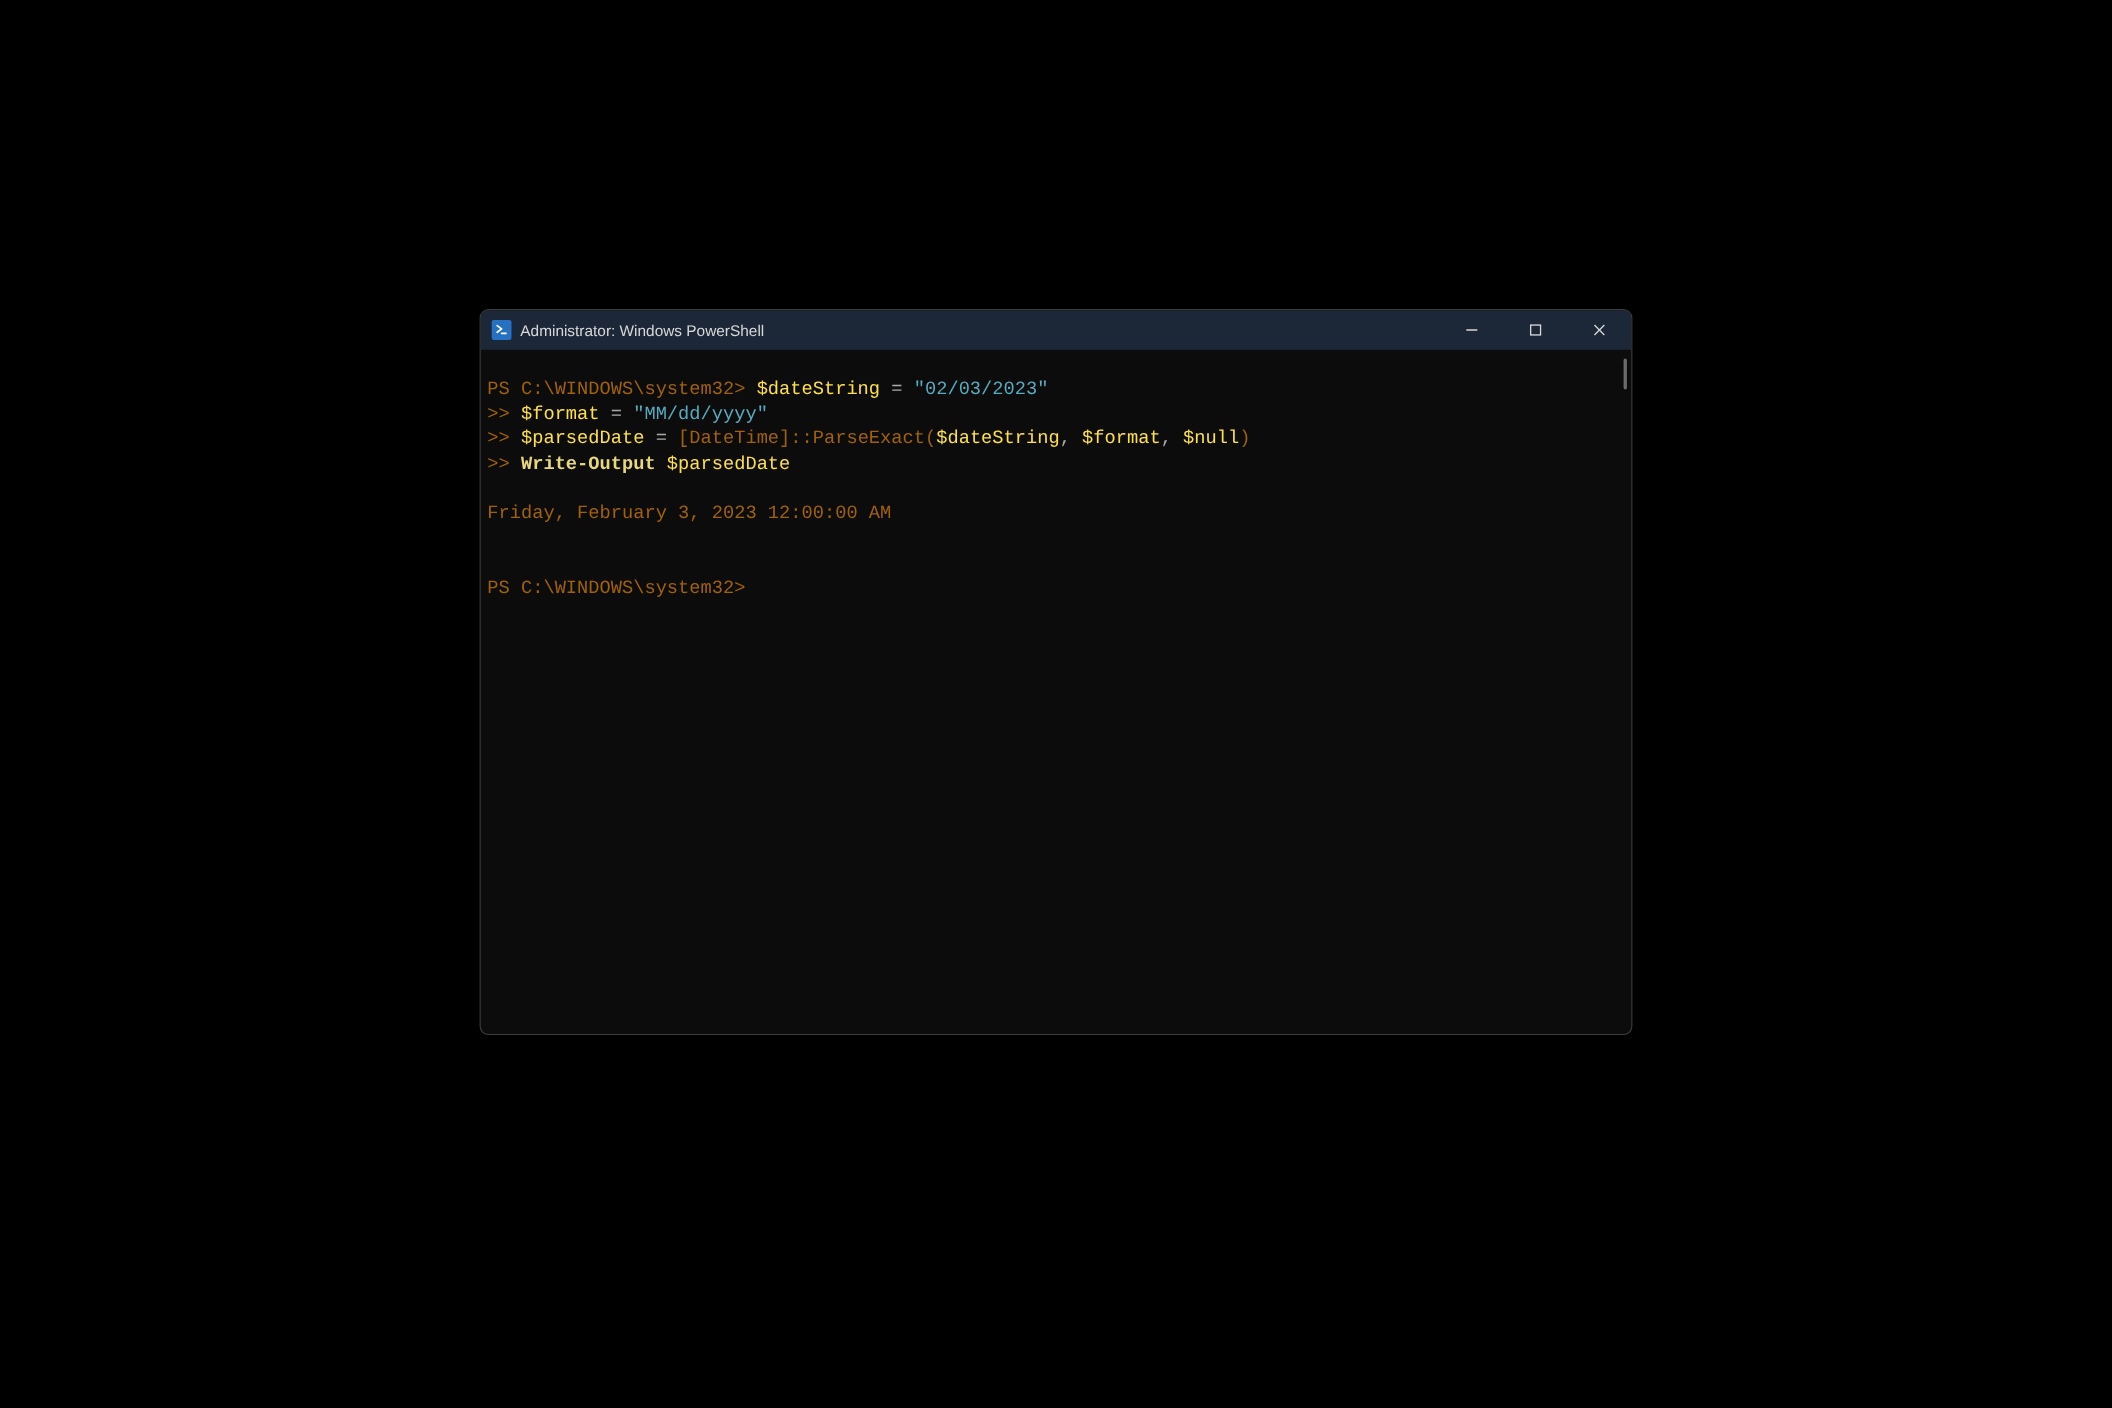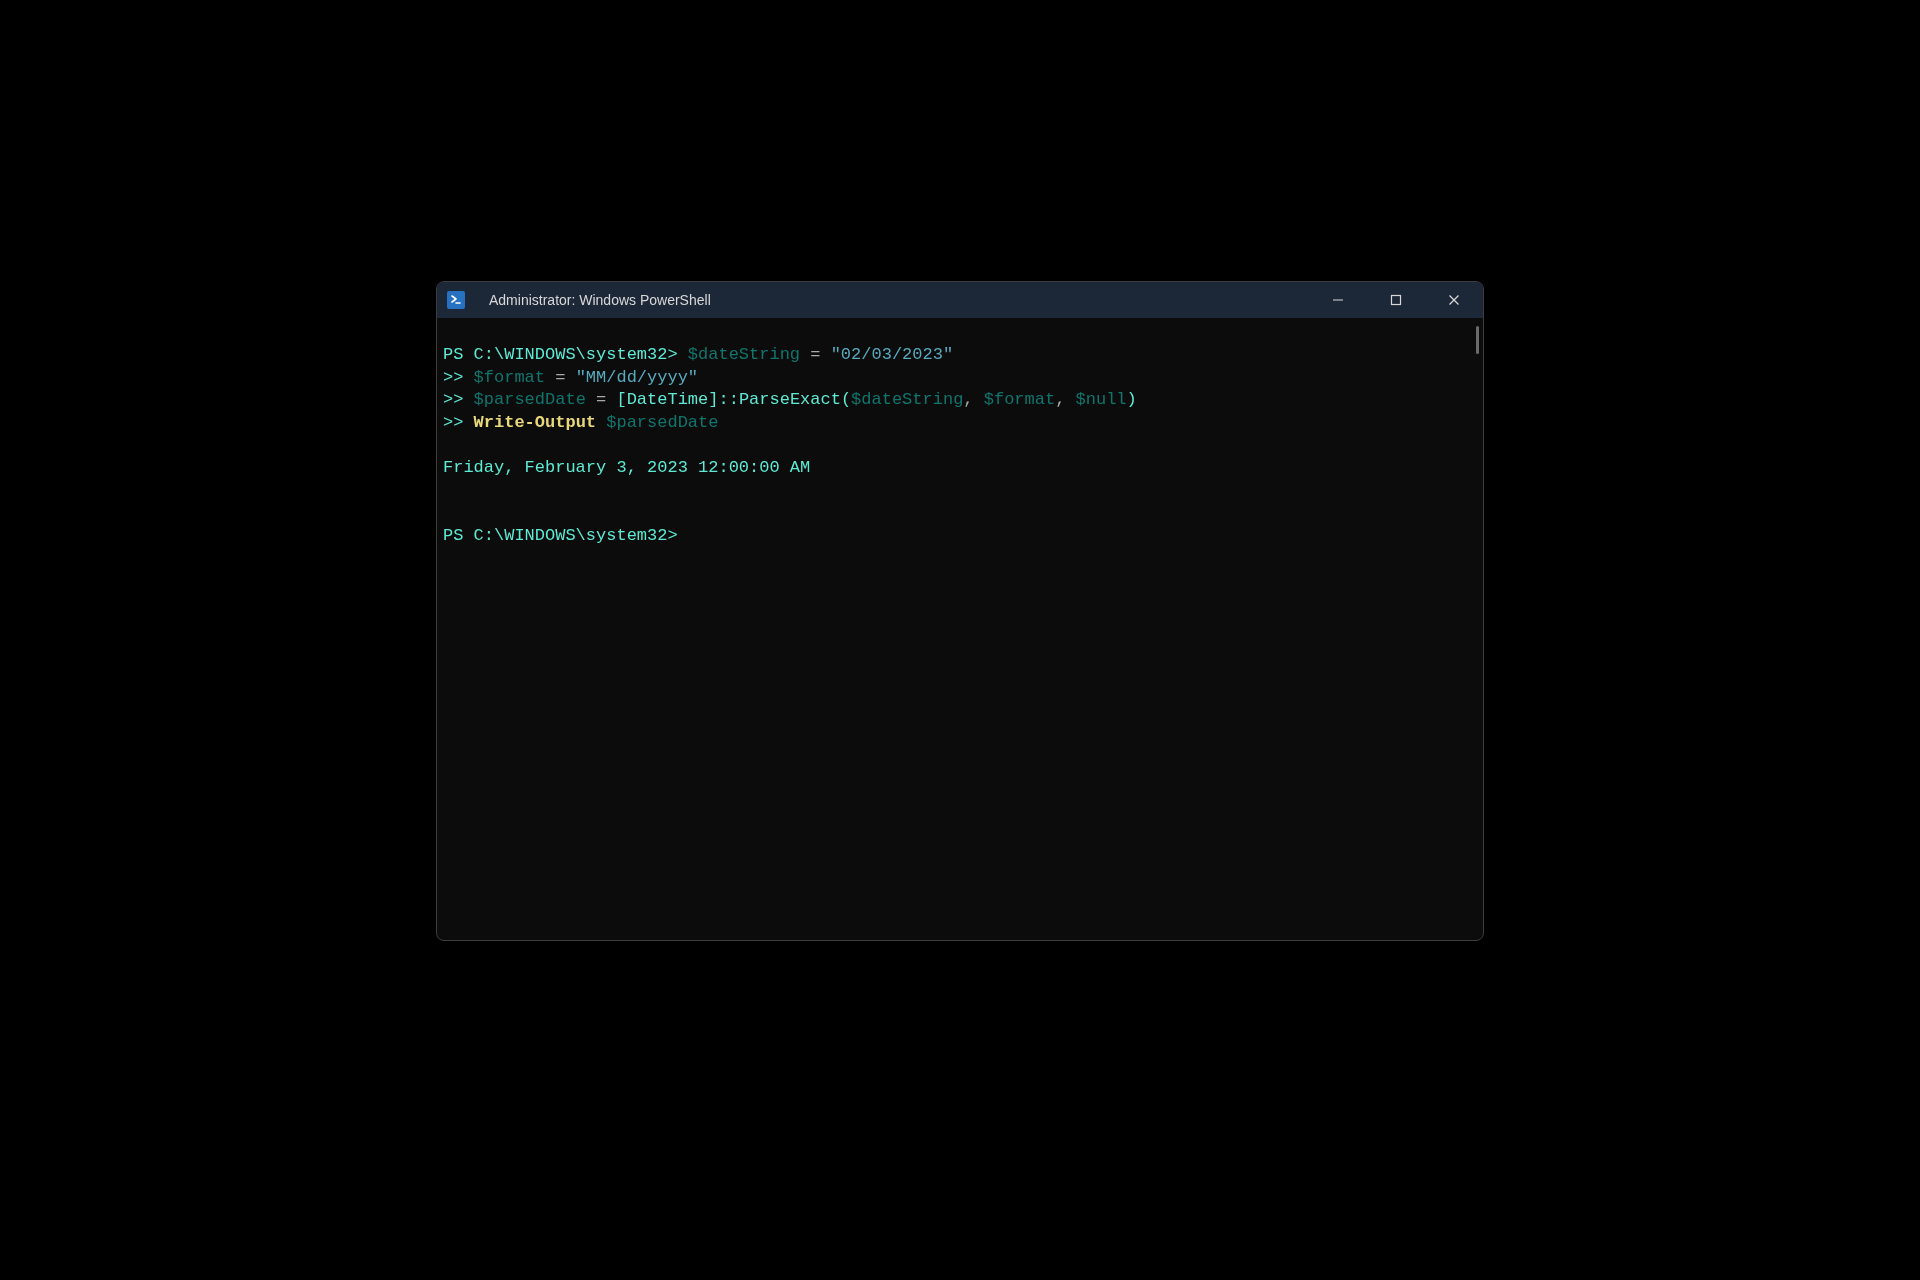--- a/index.html
+++ b/index.html
@@ -32,21 +32,21 @@
     align-items: center;
     padding-left: 10px;
     color: #d8d8d8;
     font-family: 'Segoe UI', Tahoma, sans-serif;
     font-size: 14px;
     user-select: none;
   }
   .titlebar-left {
     display: flex;
     align-items: center;
-    gap: 24px;
+    gap: 8px;
     flex: 1;
   }
   .ps-icon {
     width: 18px;
     height: 18px;
     background: #2671c1;
     border-radius: 2px;
     display: flex;
     align-items: center;
     justify-content: center;
@@ -70,22 +70,22 @@
     flex: 1;
     padding: 4px 6px 6px 6px;
     font-size: 17px;
     line-height: 22.6px;
     color: #cccccc;
     white-space: pre;
     overflow: hidden;
     position: relative;
   }
   .row { display: block; }
-  .c-white  { color: #5eead4; }
-  .c-var    { color: #0f766e; }
+  .c-white  { color: #a16207; }
+  .c-var    { color: #fde047; }
   .c-op     { color: #a9a9a9; }
   .c-str    { color: #58abbf; }
   .c-cmd    { color: #e8d87a; font-weight: bold; }
   .scrollbar-thumb {
     position: absolute;
     right: 4px;
     top: 8px;
     width: 3px;
     height: 28px;
     background: #6b6b6b;

